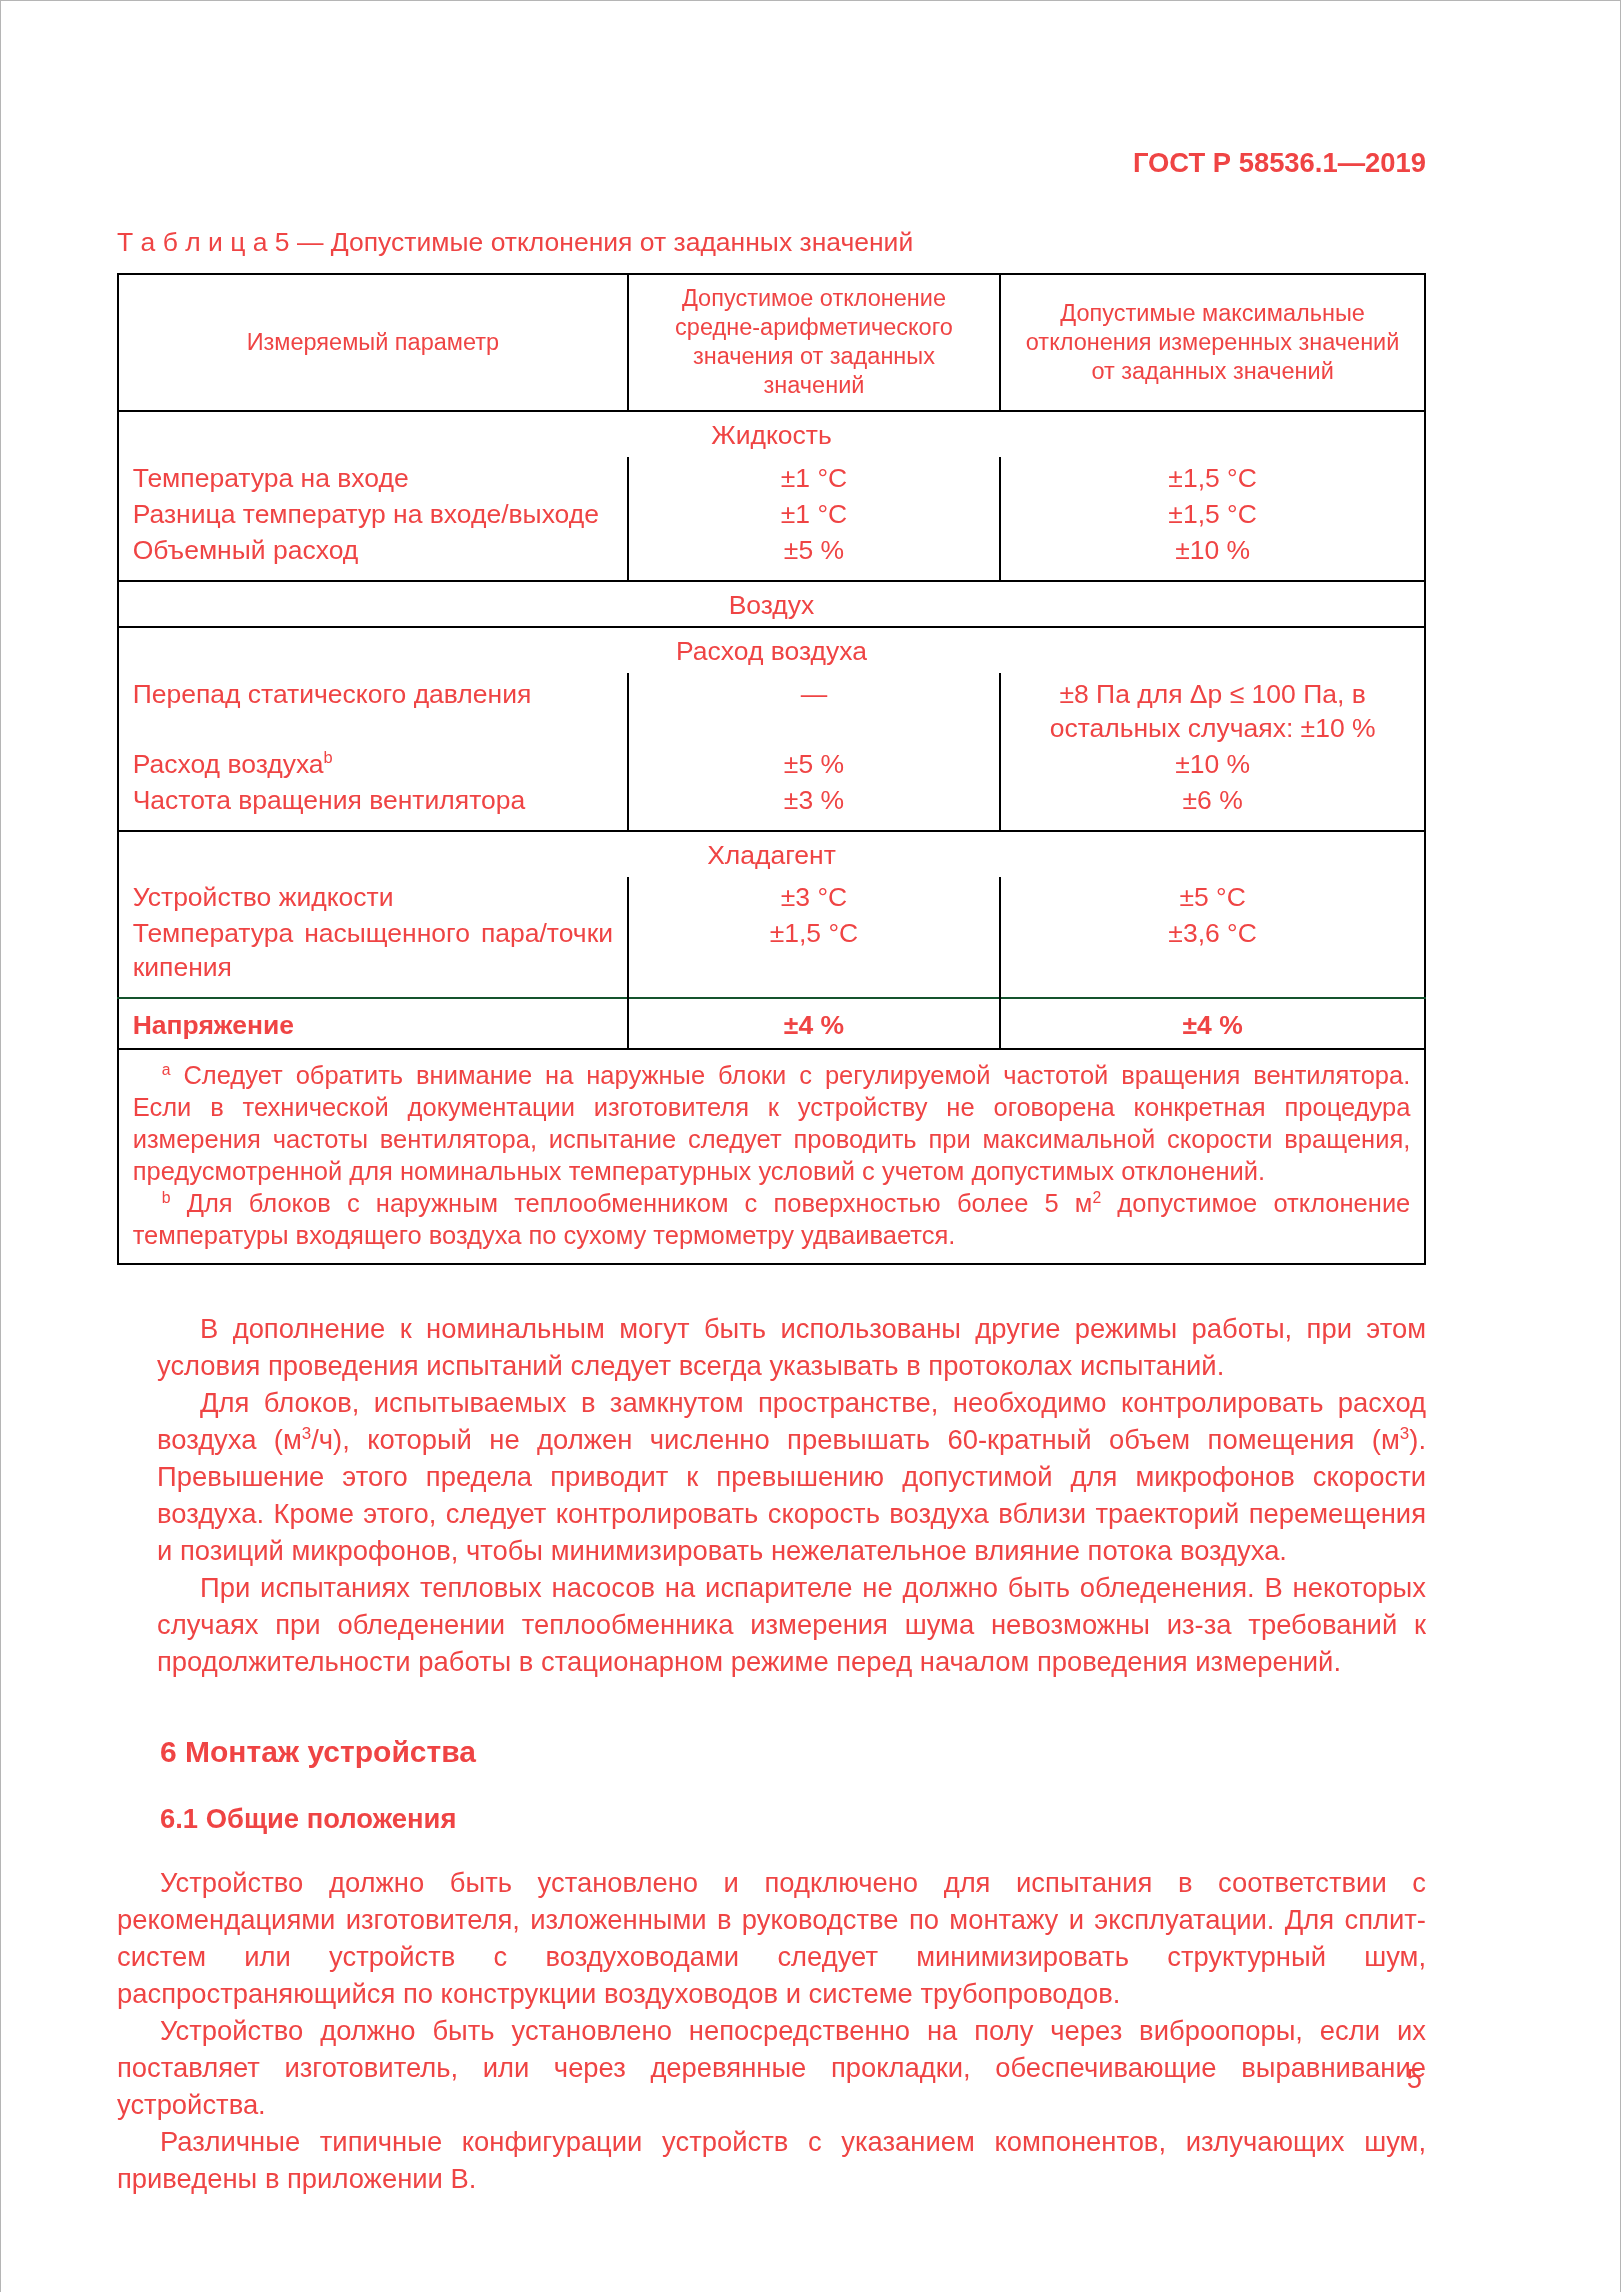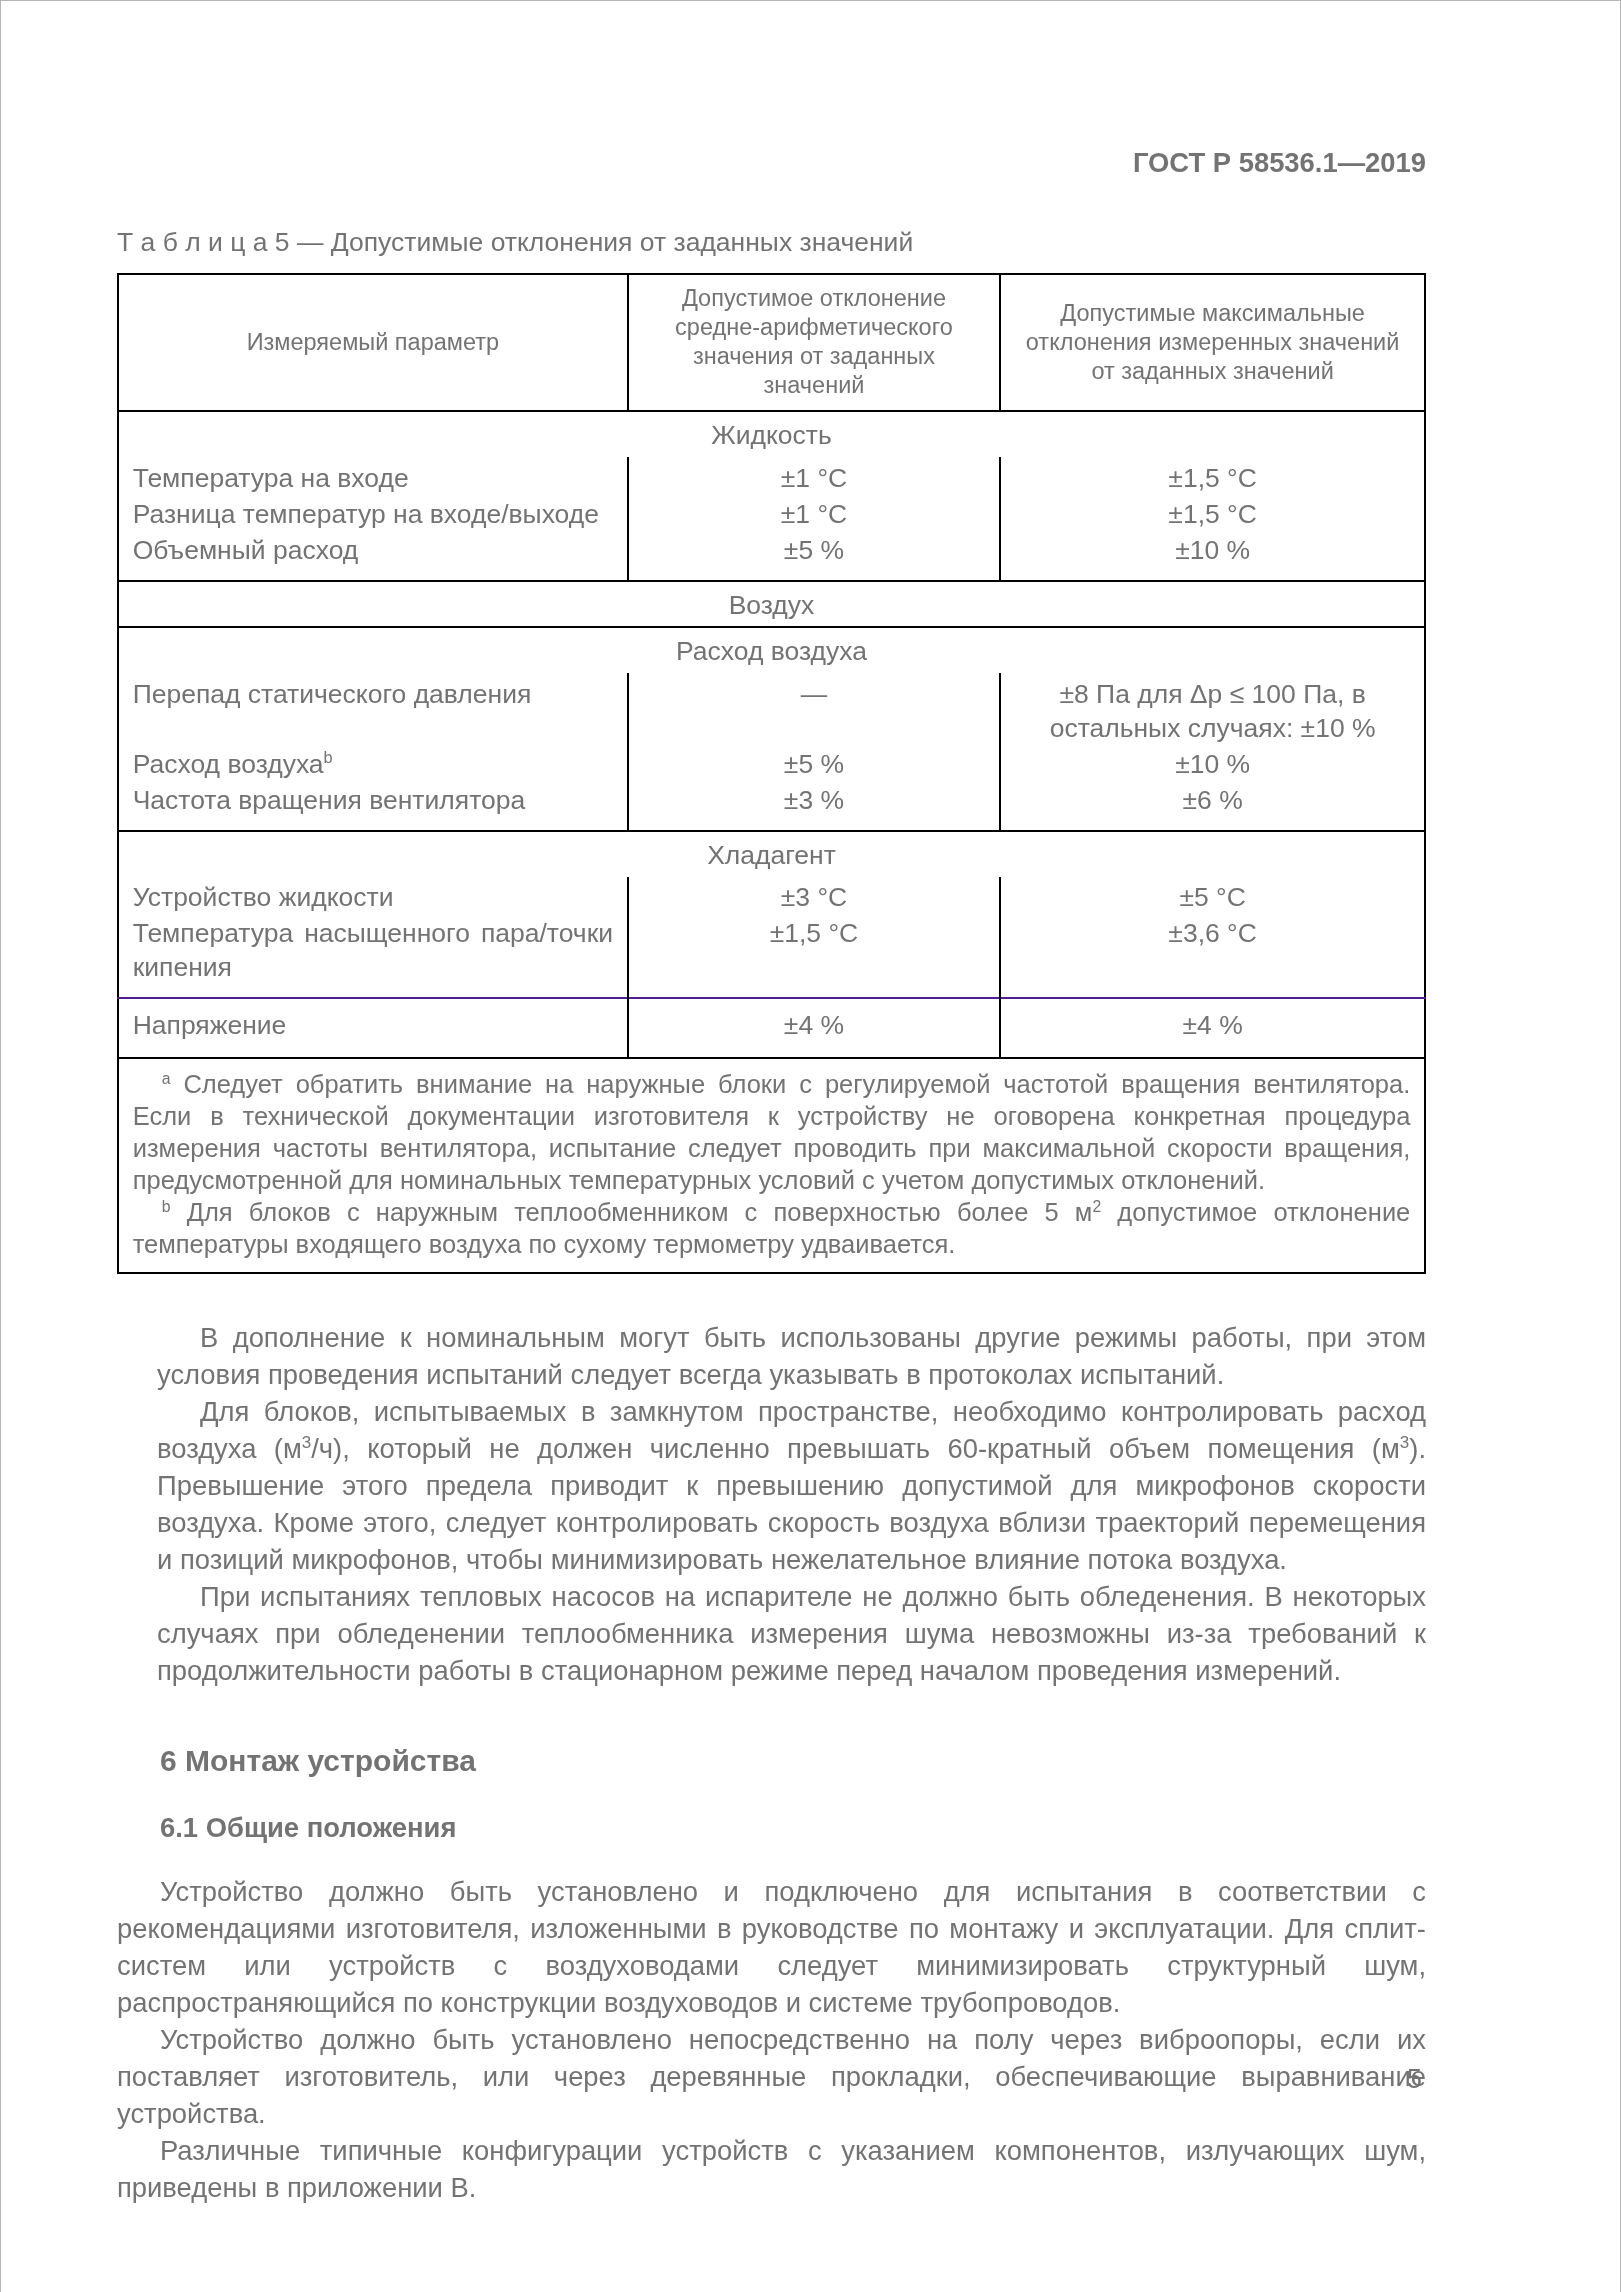--- a/index.html
+++ b/index.html
@@ -1,38 +1,38 @@
 <!DOCTYPE html>
 <html lang="ru"><head>
 <meta charset="utf-8">
 <style>
   * { margin:0; padding:0; box-sizing:border-box; }
   html,body { background:#f2f2f2; }
   .page {
     width:1621px; height:2293px; margin:0 auto;
     background:#ffffff; border:1px solid #b5b5b5;
     position:relative; overflow:hidden;
-    font-family:"Liberation Sans", sans-serif; color:#737373;
+    font-family:"Liberation Sans", sans-serif; color:#ef4444;
     padding:145px 194px 0 116px;
   }
   .doc-header { text-align:right; font-weight:bold; font-size:27.4px; line-height:33px; margin-bottom:47px; }
   .table-caption { font-size:26.5px; line-height:33px; margin-bottom:13.7px; }
 
   table.gost { width:100%; border-collapse:collapse; border:2px solid #000; font-size:26.5px; table-layout:fixed; }
   col.w1 { width:39%; } col.w2 { width:28.5%; } col.w3 { width:32.5%; }
   th { border-left:2px solid #000; border-bottom:2px solid #000; font-weight:normal;
        font-size:23.5px; line-height:29px; text-align:center; vertical-align:middle; padding:9.8px 17.6px; }
   th.c1 { border-left:none; }
   td { vertical-align:top; line-height:34px; }
   td.c1 { text-align:justify; padding:1px 13.7px; }
   td.c2, td.c3 { text-align:center; border-left:2px solid #000; padding:1px 9.8px; }
   td.section-title { text-align:center; border-top:2px solid #000; padding:5.9px 0 4.9px; }
   tr.sec-start td { padding-top:3.9px; }
   tr.sec-end td { padding-bottom:12.7px; }
-  tr.standalone td { border-top:2px solid #4c1d95; padding-top:8.8px; padding-bottom:15px; }
+  tr.standalone td { border-top:2px solid #14532d; padding-top:8.8px; padding-bottom:6px;font-weight:bold; }
   td.footnotes-cell { border-top:2px solid #000; padding:8.8px 13.7px 12.7px; }
   .footnote { font-size:25.5px; line-height:32px; text-indent:29px; text-align:justify; }
   sup { font-size:0.62em; vertical-align:super; line-height:0; }
 
   .body-text { margin-top:45px;margin-left:40px; }
   .para { font-size:27.4px; line-height:37px; text-align:justify; text-indent:43px; }
   .heading1 { font-size:30px; line-height:37px; font-weight:bold; margin:53px 0 31px 43px; }
   .heading2 { font-size:27.4px; line-height:35px; font-weight:bold; margin:0 0 27.4px 43px; }
   .page-number { position:absolute; top:2062px; right:198px; font-size:27.4px; }
 </style>

